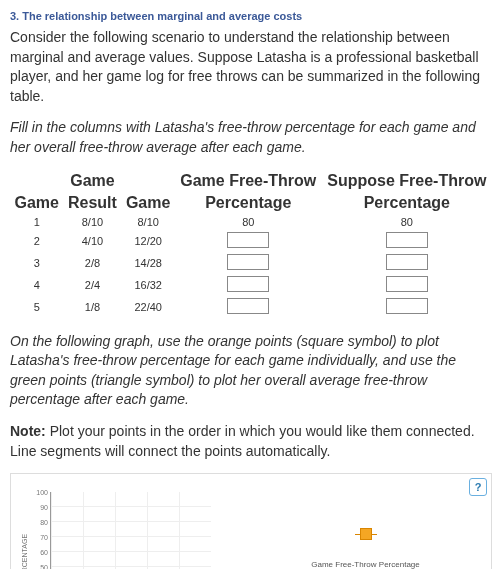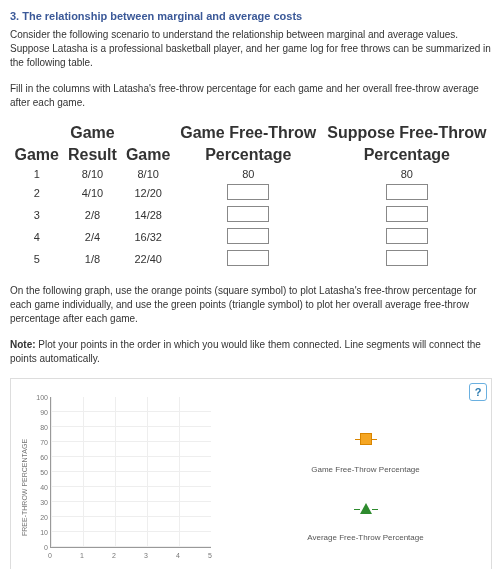--- a/index.html
+++ b/index.html
@@ -11,25 +11,25 @@
     width: 482px;
     background: #fff;
   }
   .q-title {
     color: #3b5998;
     font-weight: bold;
     font-size: 11px;
     margin-bottom: 6px;
   }
   .instr {
-    font-size: 10px;
+    font-size: 14px;
     line-height: 1.4;
     margin-bottom: 12px;
   }
-  .instr em, .italic { }
+  .instr em, .italic { font-style: italic; }
 
   table.ft {
     border-collapse: collapse;
     width: 100%;
     margin-top: 4px;
     margin-bottom: 14px;
   }
   table.ft th {
     font-weight: bold;
     text-align: center;

